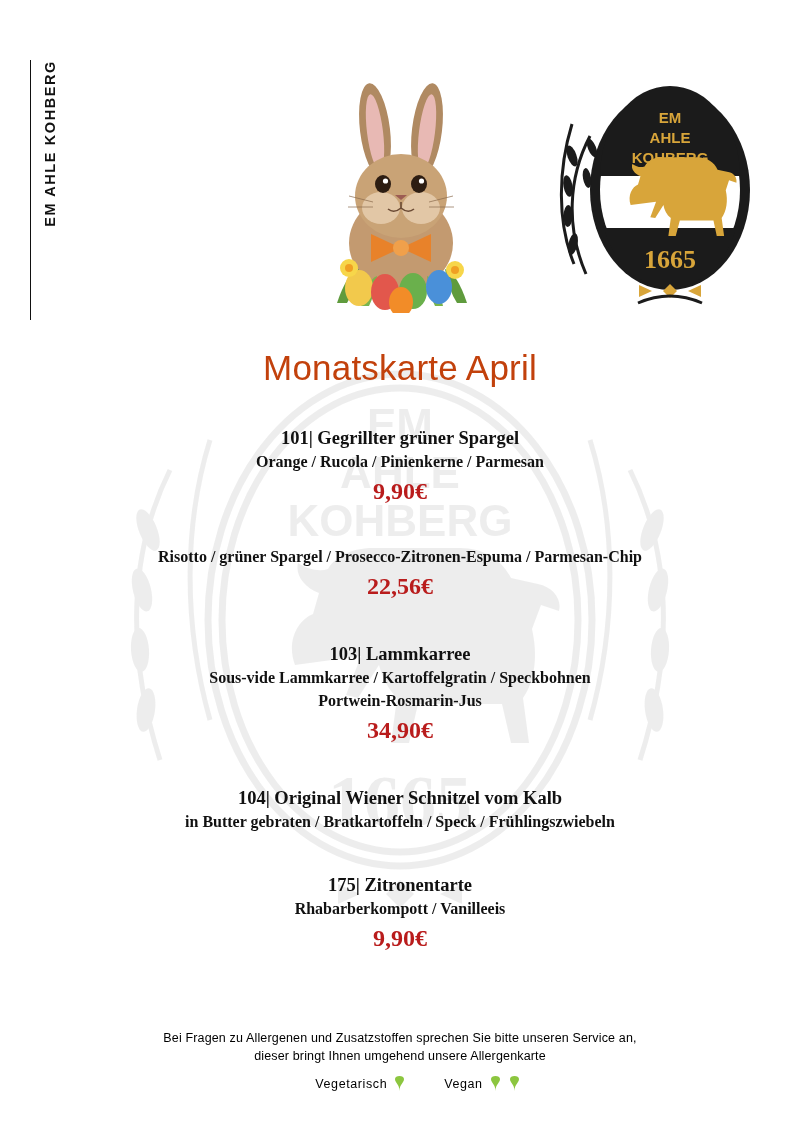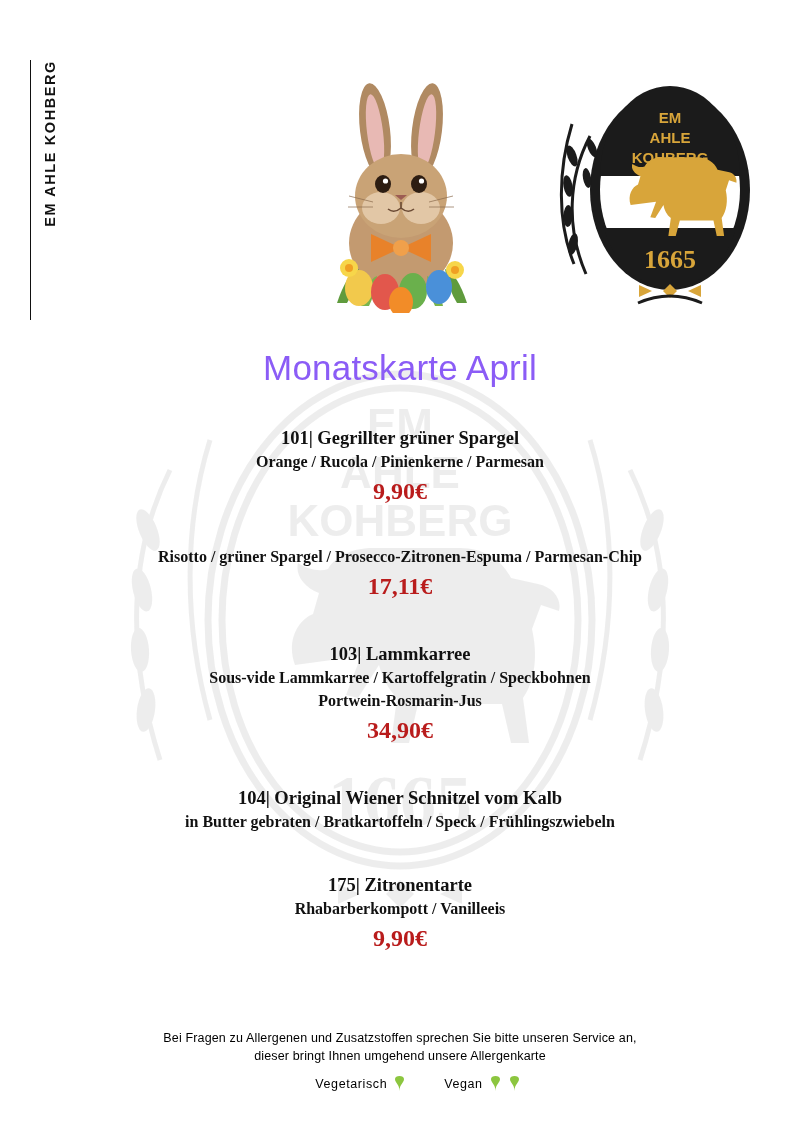--- a/index.html
+++ b/index.html
@@ -89,21 +89,21 @@
   
   .title {
     position: absolute;
     left: 0;
     right: 0;
     top: 348px;
     text-align: center;
     font-family: "Liberation Sans", sans-serif;
     font-size: 35px;
     font-weight: 400;
-    color: #8b5cf6;
+    color: #c2410c;
     letter-spacing: 0.2px;
     z-index: 3;
   }
 
   
   .menu {
     position: absolute;
     left: 60px;
     right: 60px;
     top: 425px;
@@ -320,21 +320,21 @@
 <div class="menu">
 
   <div class="item">
     <div class="item-name">101| Gegrillter grüner Spargel</div>
     <div class="item-desc">Orange / Rucola / Pinienkerne / Parmesan</div>
     <div class="item-price">9,90€</div>
   </div>
 
   <div class="item">
     <div class="item-desc">Risotto / grüner Spargel / Prosecco-Zitronen-Espuma / Parmesan-Chip</div>
-    <div class="item-price">17,11€</div>
+    <div class="item-price">22,56€</div>
   </div>
 
   <div class="item">
     <div class="item-name">103| Lammkarree</div>
     <div class="item-desc">Sous-vide Lammkarree / Kartoffelgratin / Speckbohnen</div>
     <div class="item-desc">Portwein-Rosmarin-Jus</div>
     <div class="item-price">34,90€</div>
   </div>
 
   <div class="item">

